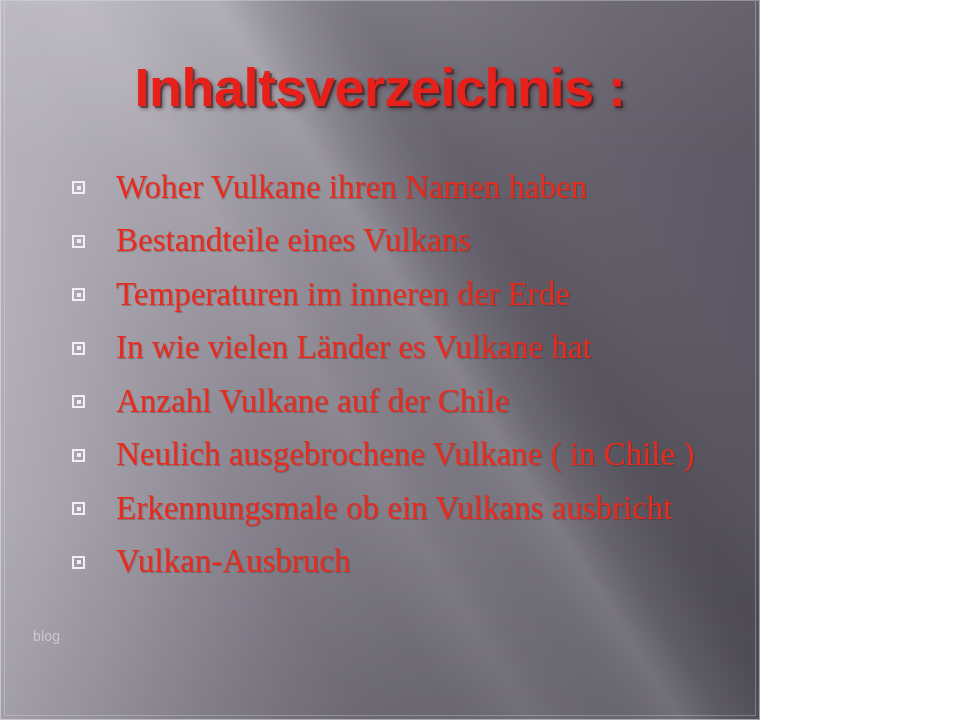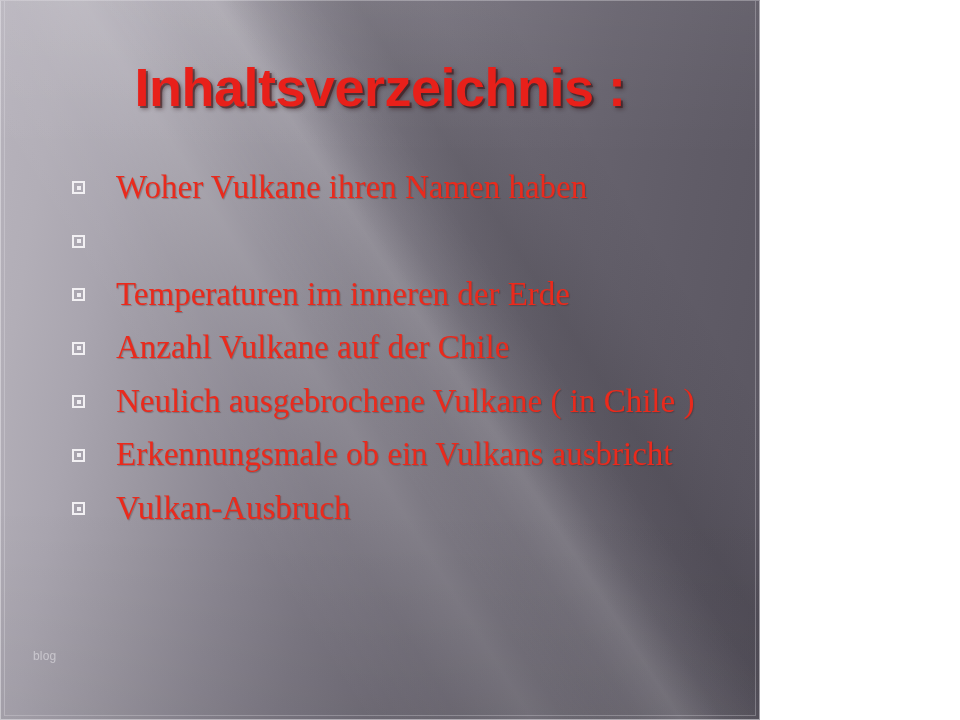--- a/index.html
+++ b/index.html
@@ -161,23 +161,23 @@
     line-height: 36px;
     color: #ea2a1c;
     white-space: nowrap;
     text-shadow: 1px 1px 1px rgba(60,24,24,0.30);
   }
 
   
   #watermark {
     position: absolute;
     left: 33px;
-    top: 648px;
+    top: 628px;
     font-family: "Liberation Sans", "DejaVu Sans", sans-serif;
-    font-size: 12px;
+    font-size: 14px;
     line-height: 16px;
     color: rgba(226,224,229,0.62);
     letter-spacing: 0.2px;
   }
 </style>
 </head>
 <body>
 
 <div id="slide">
 
@@ -194,28 +194,33 @@
 
   <ul id="bullet-list">
 
     <li class="bullet-row">
       <span class="bullet-marker"></span>
       <span class="bullet-text">Woher Vulkane ihren Namen haben</span>
     </li>
 
     <li class="bullet-row">
       <span class="bullet-marker"></span>
+      <span class="bullet-text">Bestandteile eines Vulkans</span>
     </li>
 
 
     <li class="bullet-row">
       <span class="bullet-marker"></span>
       <span class="bullet-text">Temperaturen im inneren der Erde</span>
     </li>
 
+    <li class="bullet-row">
+      <span class="bullet-marker"></span>
+      <span class="bullet-text">In wie vielen Länder es Vulkane hat</span>
+    </li>
 
     <li class="bullet-row">
       <span class="bullet-marker"></span>
       <span class="bullet-text">Anzahl Vulkane auf der Chile</span>
     </li>
 
     <li class="bullet-row">
       <span class="bullet-marker"></span>
       <span class="bullet-text">Neulich ausgebrochene Vulkane ( in Chile )</span>
     </li>

